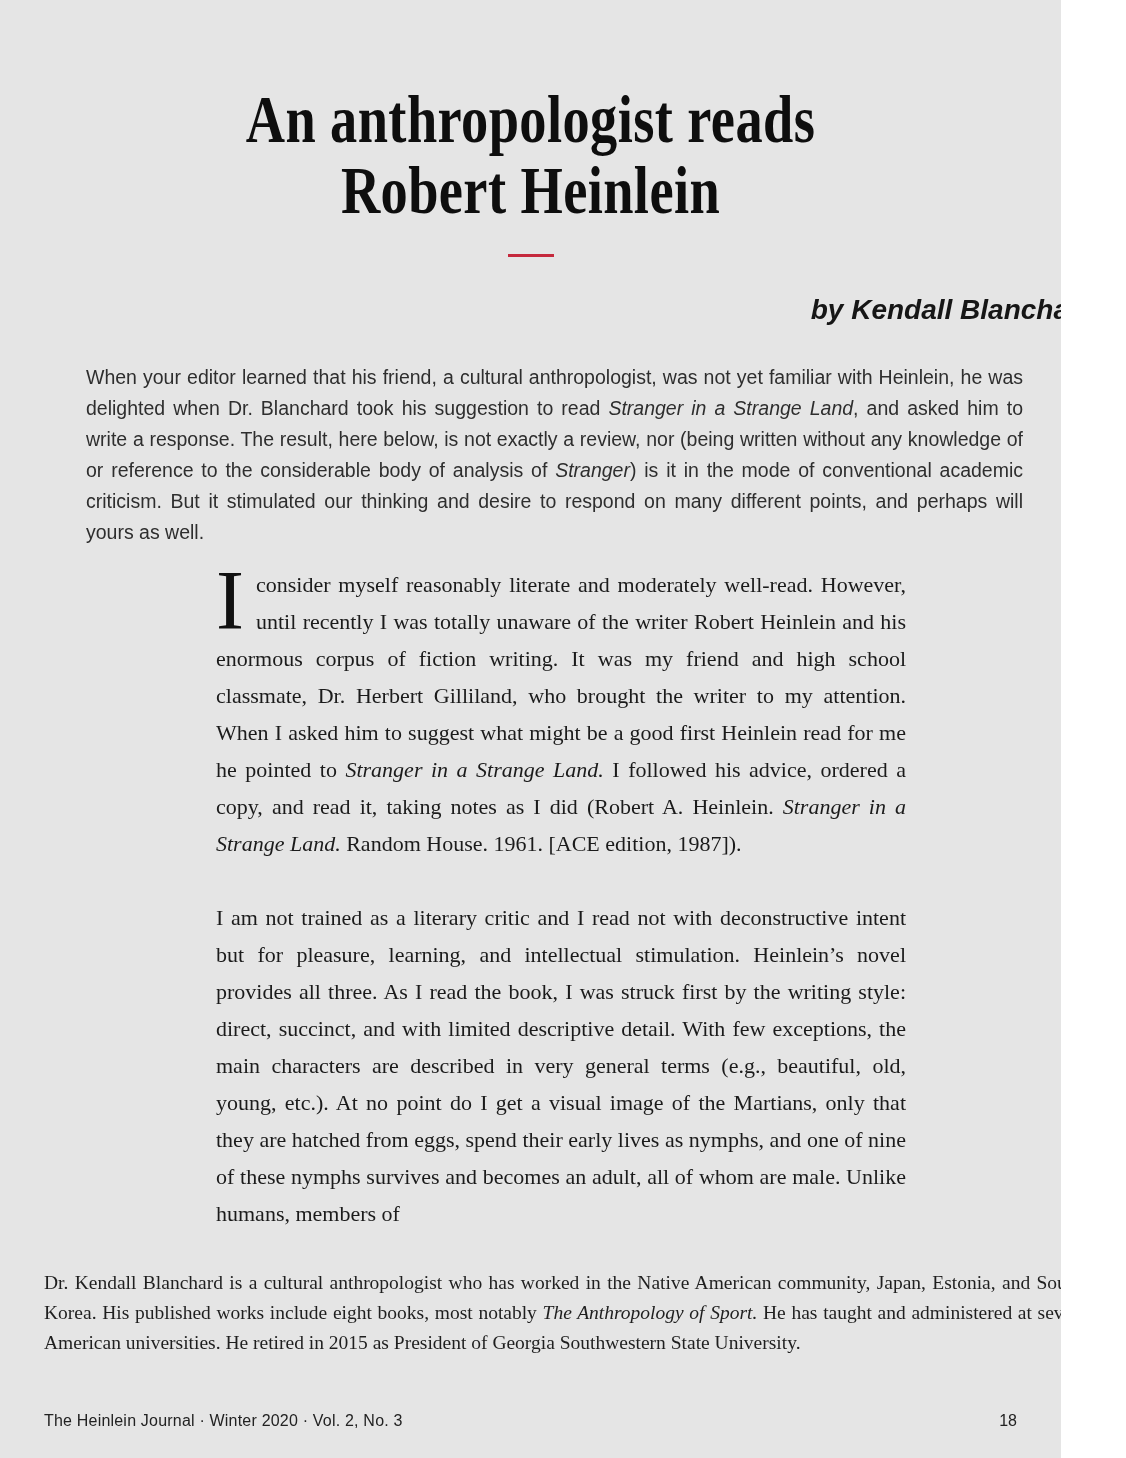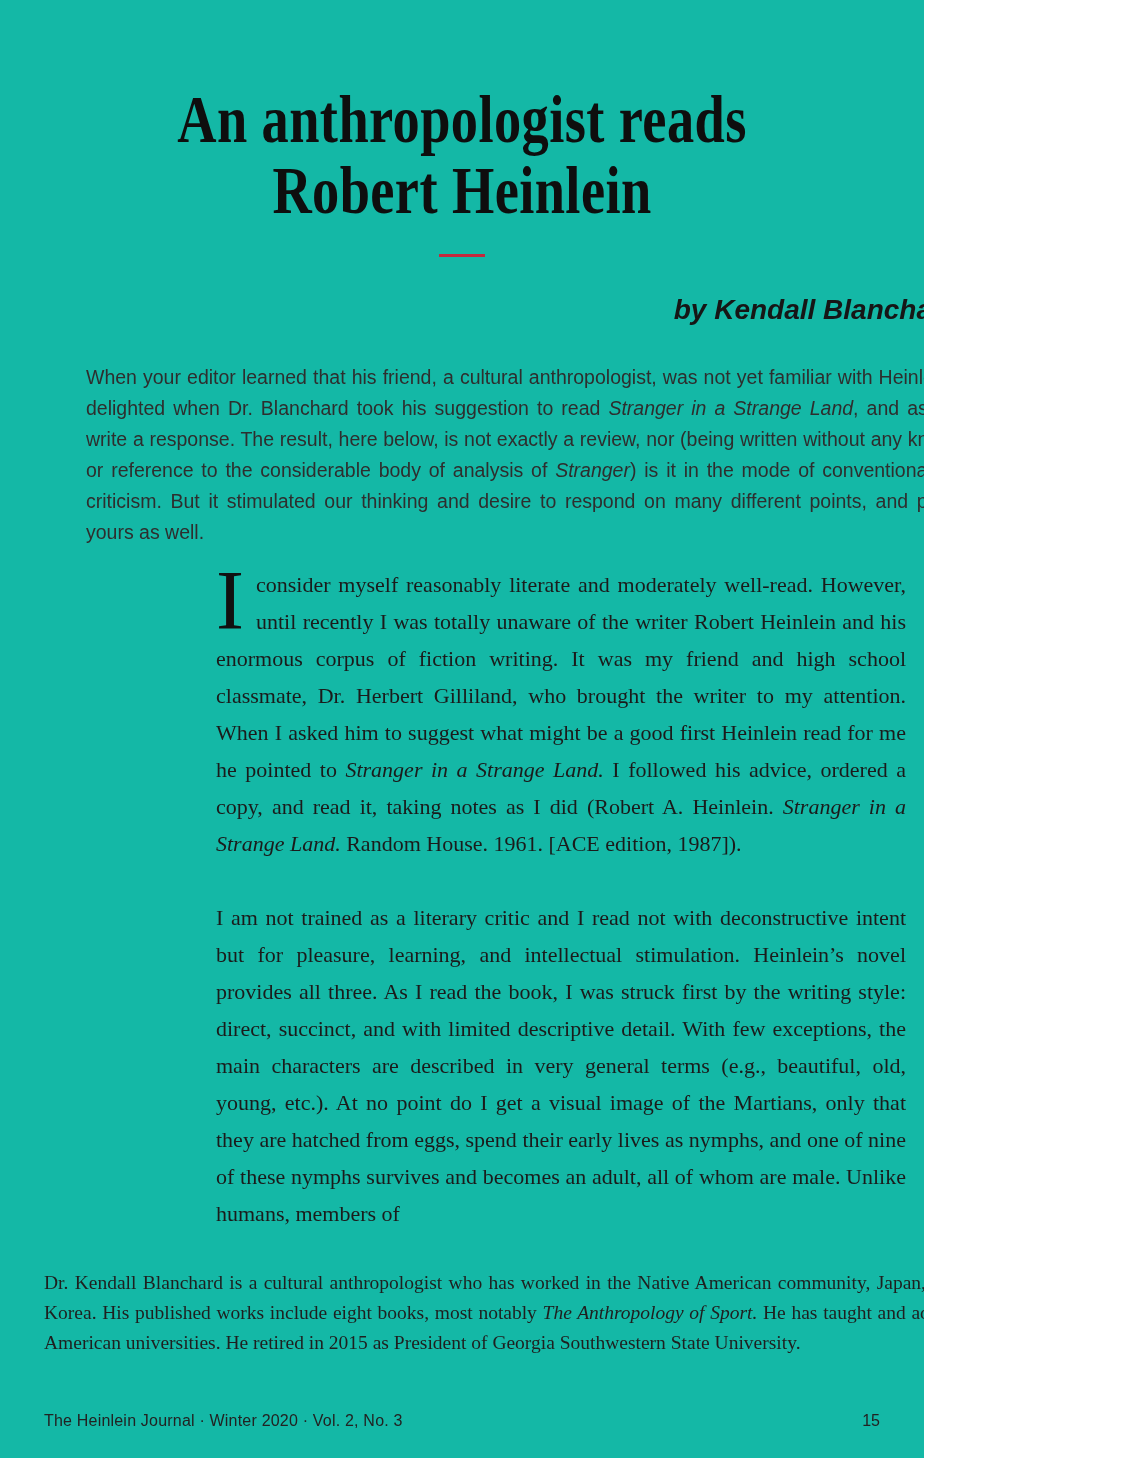--- a/index.html
+++ b/index.html
@@ -2,23 +2,23 @@
 <html lang="en"><head>
 <meta charset="utf-8">
 <style>
   html, body {
     margin: 0;
     padding: 0;
     background: #ffffff;
   }
   .page {
     position: relative;
-    width: 924px;
+    width: 1061px;
     height: 1458px;
-    background: #14b8a6;
+    background: #e5e5e5;
     overflow: hidden;
     font-family: "Liberation Serif", serif;
     color: #1b1b1b;
   }
 
   
   .title {
     position: absolute;
     top: 84px;
     left: 0;
@@ -146,16 +146,16 @@
 
   <div class="body-col">
     <p><span class="dropcap">I</span><span><span>consider myself reasonably literate and moderately well-read. However, until recently I was totally unaware of the writer Robert Heinlein and his enormous corpus of fiction writing. It was my friend and high school classmate, Dr. Herbert Gilliland, who brought the writer to my attention. When I asked him to suggest what might be a good first Heinlein read for me he pointed to </span><i>Stranger in a Strange Land.</i><span> I followed his advice, ordered a copy, and read it, taking notes as I did (Robert A. Heinlein. </span><i>Stranger in a Strange Land.</i><span> Random House. 1961. [ACE edition, 1987]).</span></span></p>
     <p><span>I am not trained as a literary critic and I read not with deconstructive intent but for pleasure, learning, and intellectual stimulation. Heinlein’s novel provides all three. As I read the book, I was struck first by the writing style: direct, succinct, and with limited descriptive detail. With few exceptions, the main characters are described in very general terms (e.g., beautiful, old, young, etc.). At no point do I get a visual image of the Martians, only that they are hatched from eggs, spend their early lives as nymphs, and one of nine of these nymphs survives and becomes an adult, all of whom are male. Unlike humans, members of</span></p>
   </div>
 
   <div class="bio"><span>Dr. Kendall Blanchard is a cultural anthropologist who has worked in the Native American community, Japan, Estonia, and South Korea. His published works include eight books, most notably </span><i>The Anthropology of Sport.</i><span> He has taught and administered at seven American universities. He retired in 2015 as President of Georgia Southwestern State University.</span></div>
 
   <div class="footer">
     <span class="journal-line">The Heinlein Journal · Winter 2020 · Vol. 2, No. 3</span>
-    <span class="page-number">15</span>
+    <span class="page-number">18</span>
   </div>
 
 </div>
 
 </body></html>

